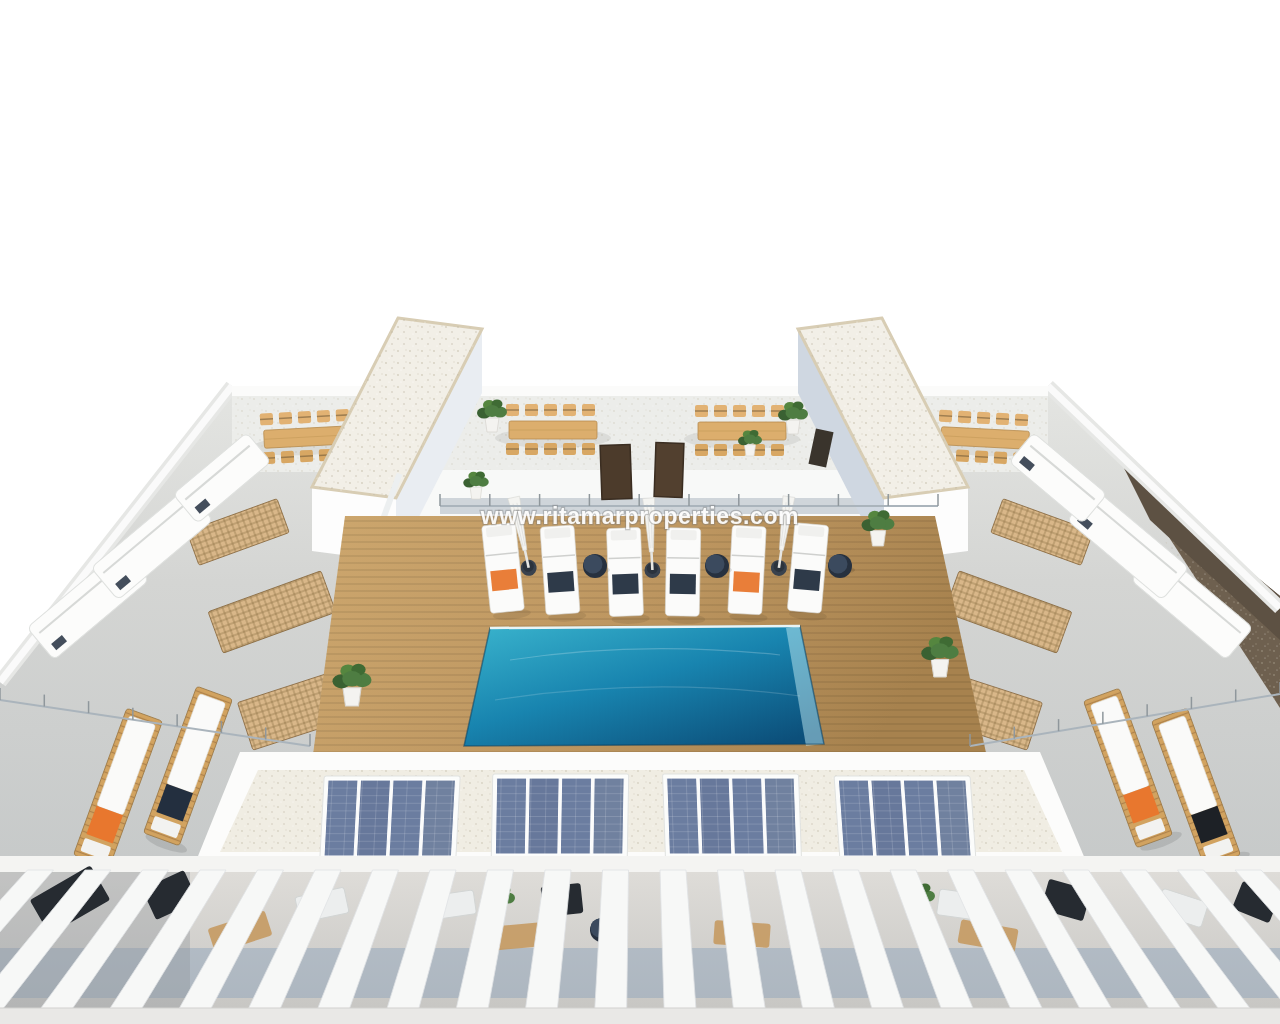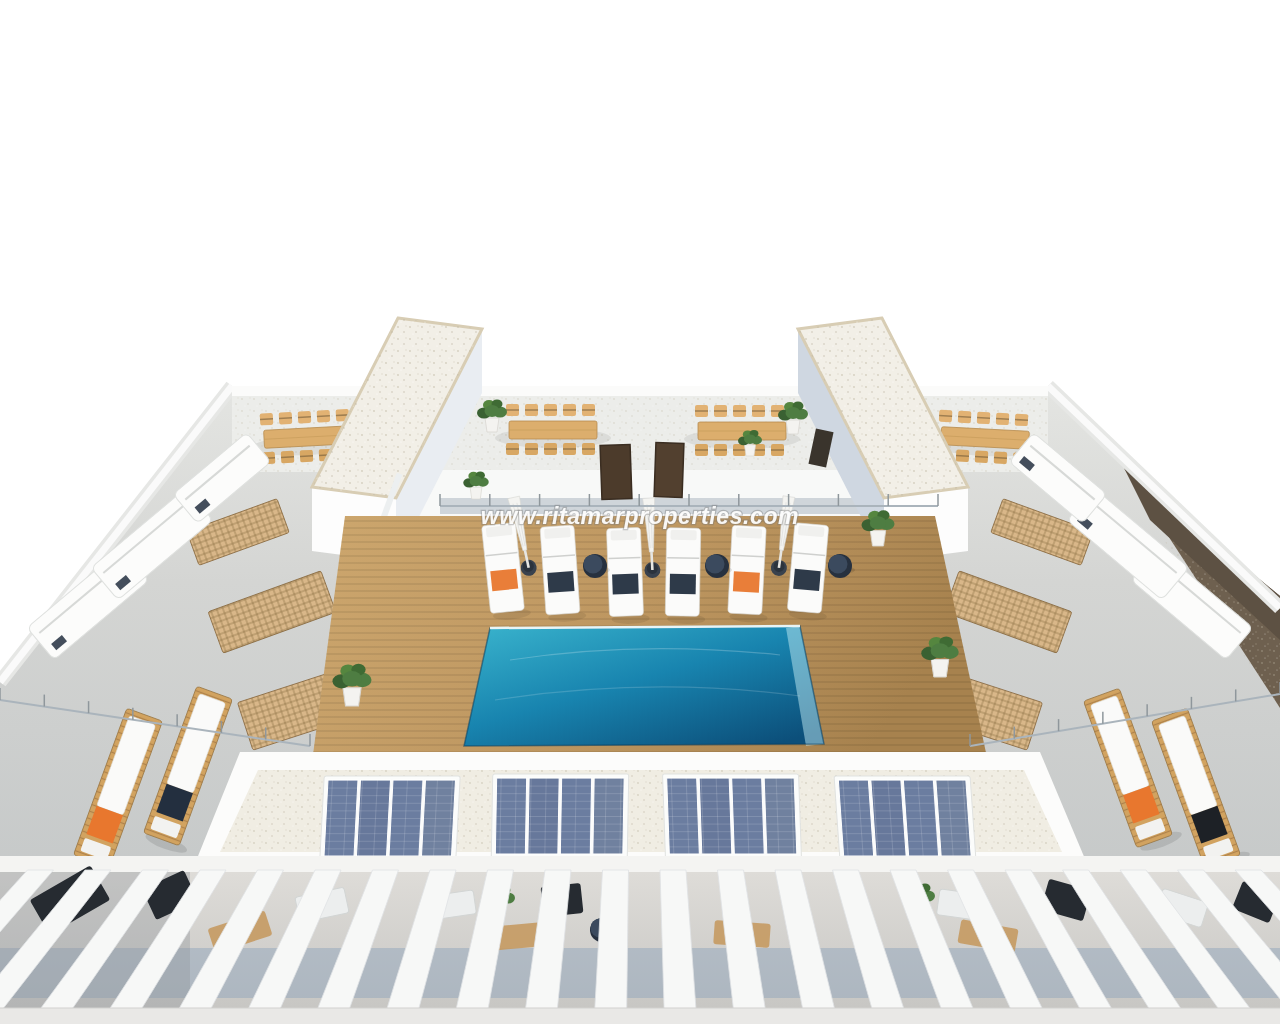--- a/index.html
+++ b/index.html
@@ -1,17 +1,17 @@
 <!DOCTYPE html>
 <html style="--white: #ffffff; --concrete: #d4d5d3; --concrete-dark: #c0c3c4; --gravel: #f0ede3; --stone-edge: #9aa0a4; --wall-shade: #cfd7e1; --wood-deck: #c49c63; --wood-deck-dark: #a7824e; --wood-furniture: #dcae6d; --pool-light: #35b2cd; --pool-mid: #1884af; --pool-dark: #0c4f7a; --solar-panel: #6b7da0; --accent-orange: #e8772e; --accent-navy: #232f3f; --accent-black: #1d2126; --plant-green: #4e7d42; --plant-dark: #3a6132; --shadow-blue: #92a6bc; --hill-brown: #6e604f; --hill-dark: #4a4038; --door-brown: #4c3b2b;"><head>
 <meta charset="utf-8">
 <style>
   html,body{margin:0;padding:0;background:#ffffff;}
   .stage{position:relative;width:1280px;height:1024px;overflow:hidden;background:#15803d;
-         font-family:"Liberation Sans", sans-serif;font-style:italic;}
+         font-family:"Liberation Sans", sans-serif;}
   svg{display:block}
   .watermark{
     font-family:"Liberation Sans", sans-serif;
     font-size:23px;font-weight:bold;letter-spacing:.6px;
     fill:#ffffff;fill-opacity:.93;
     stroke:#7a7a7a;stroke-opacity:.40;stroke-width:2.4px;paint-order:stroke;
   }
 </style>
 </head>
 <body>

